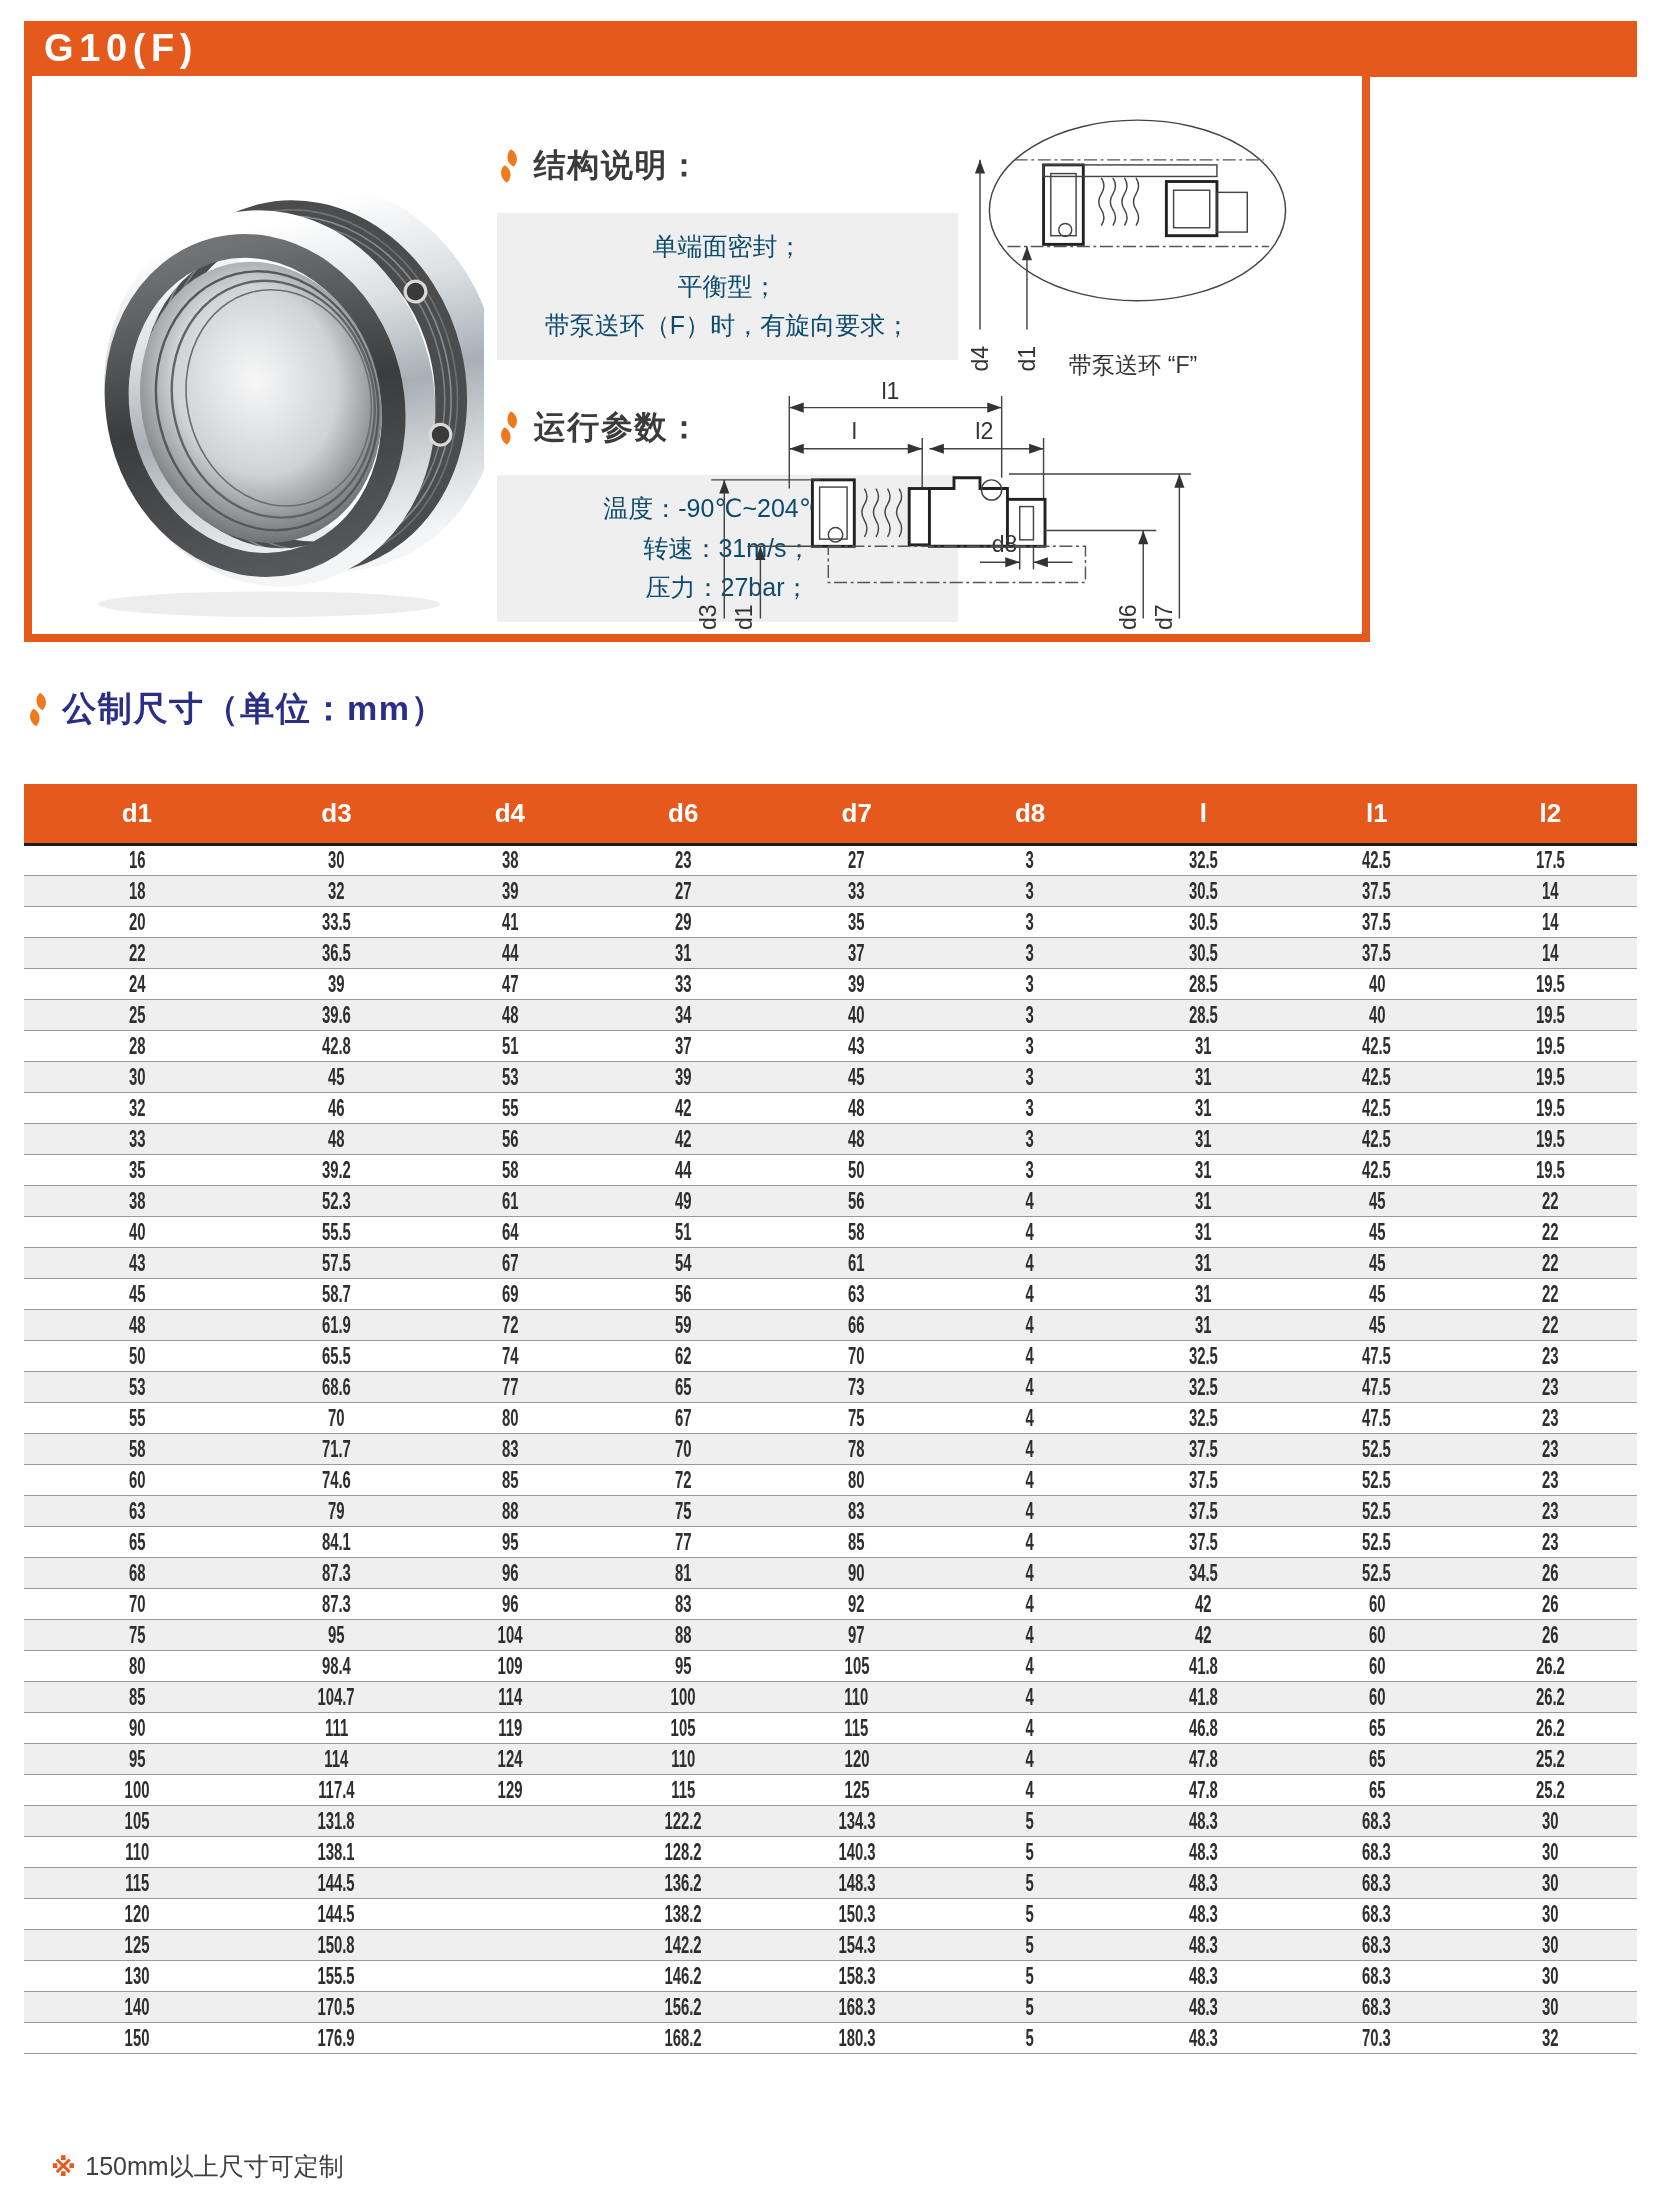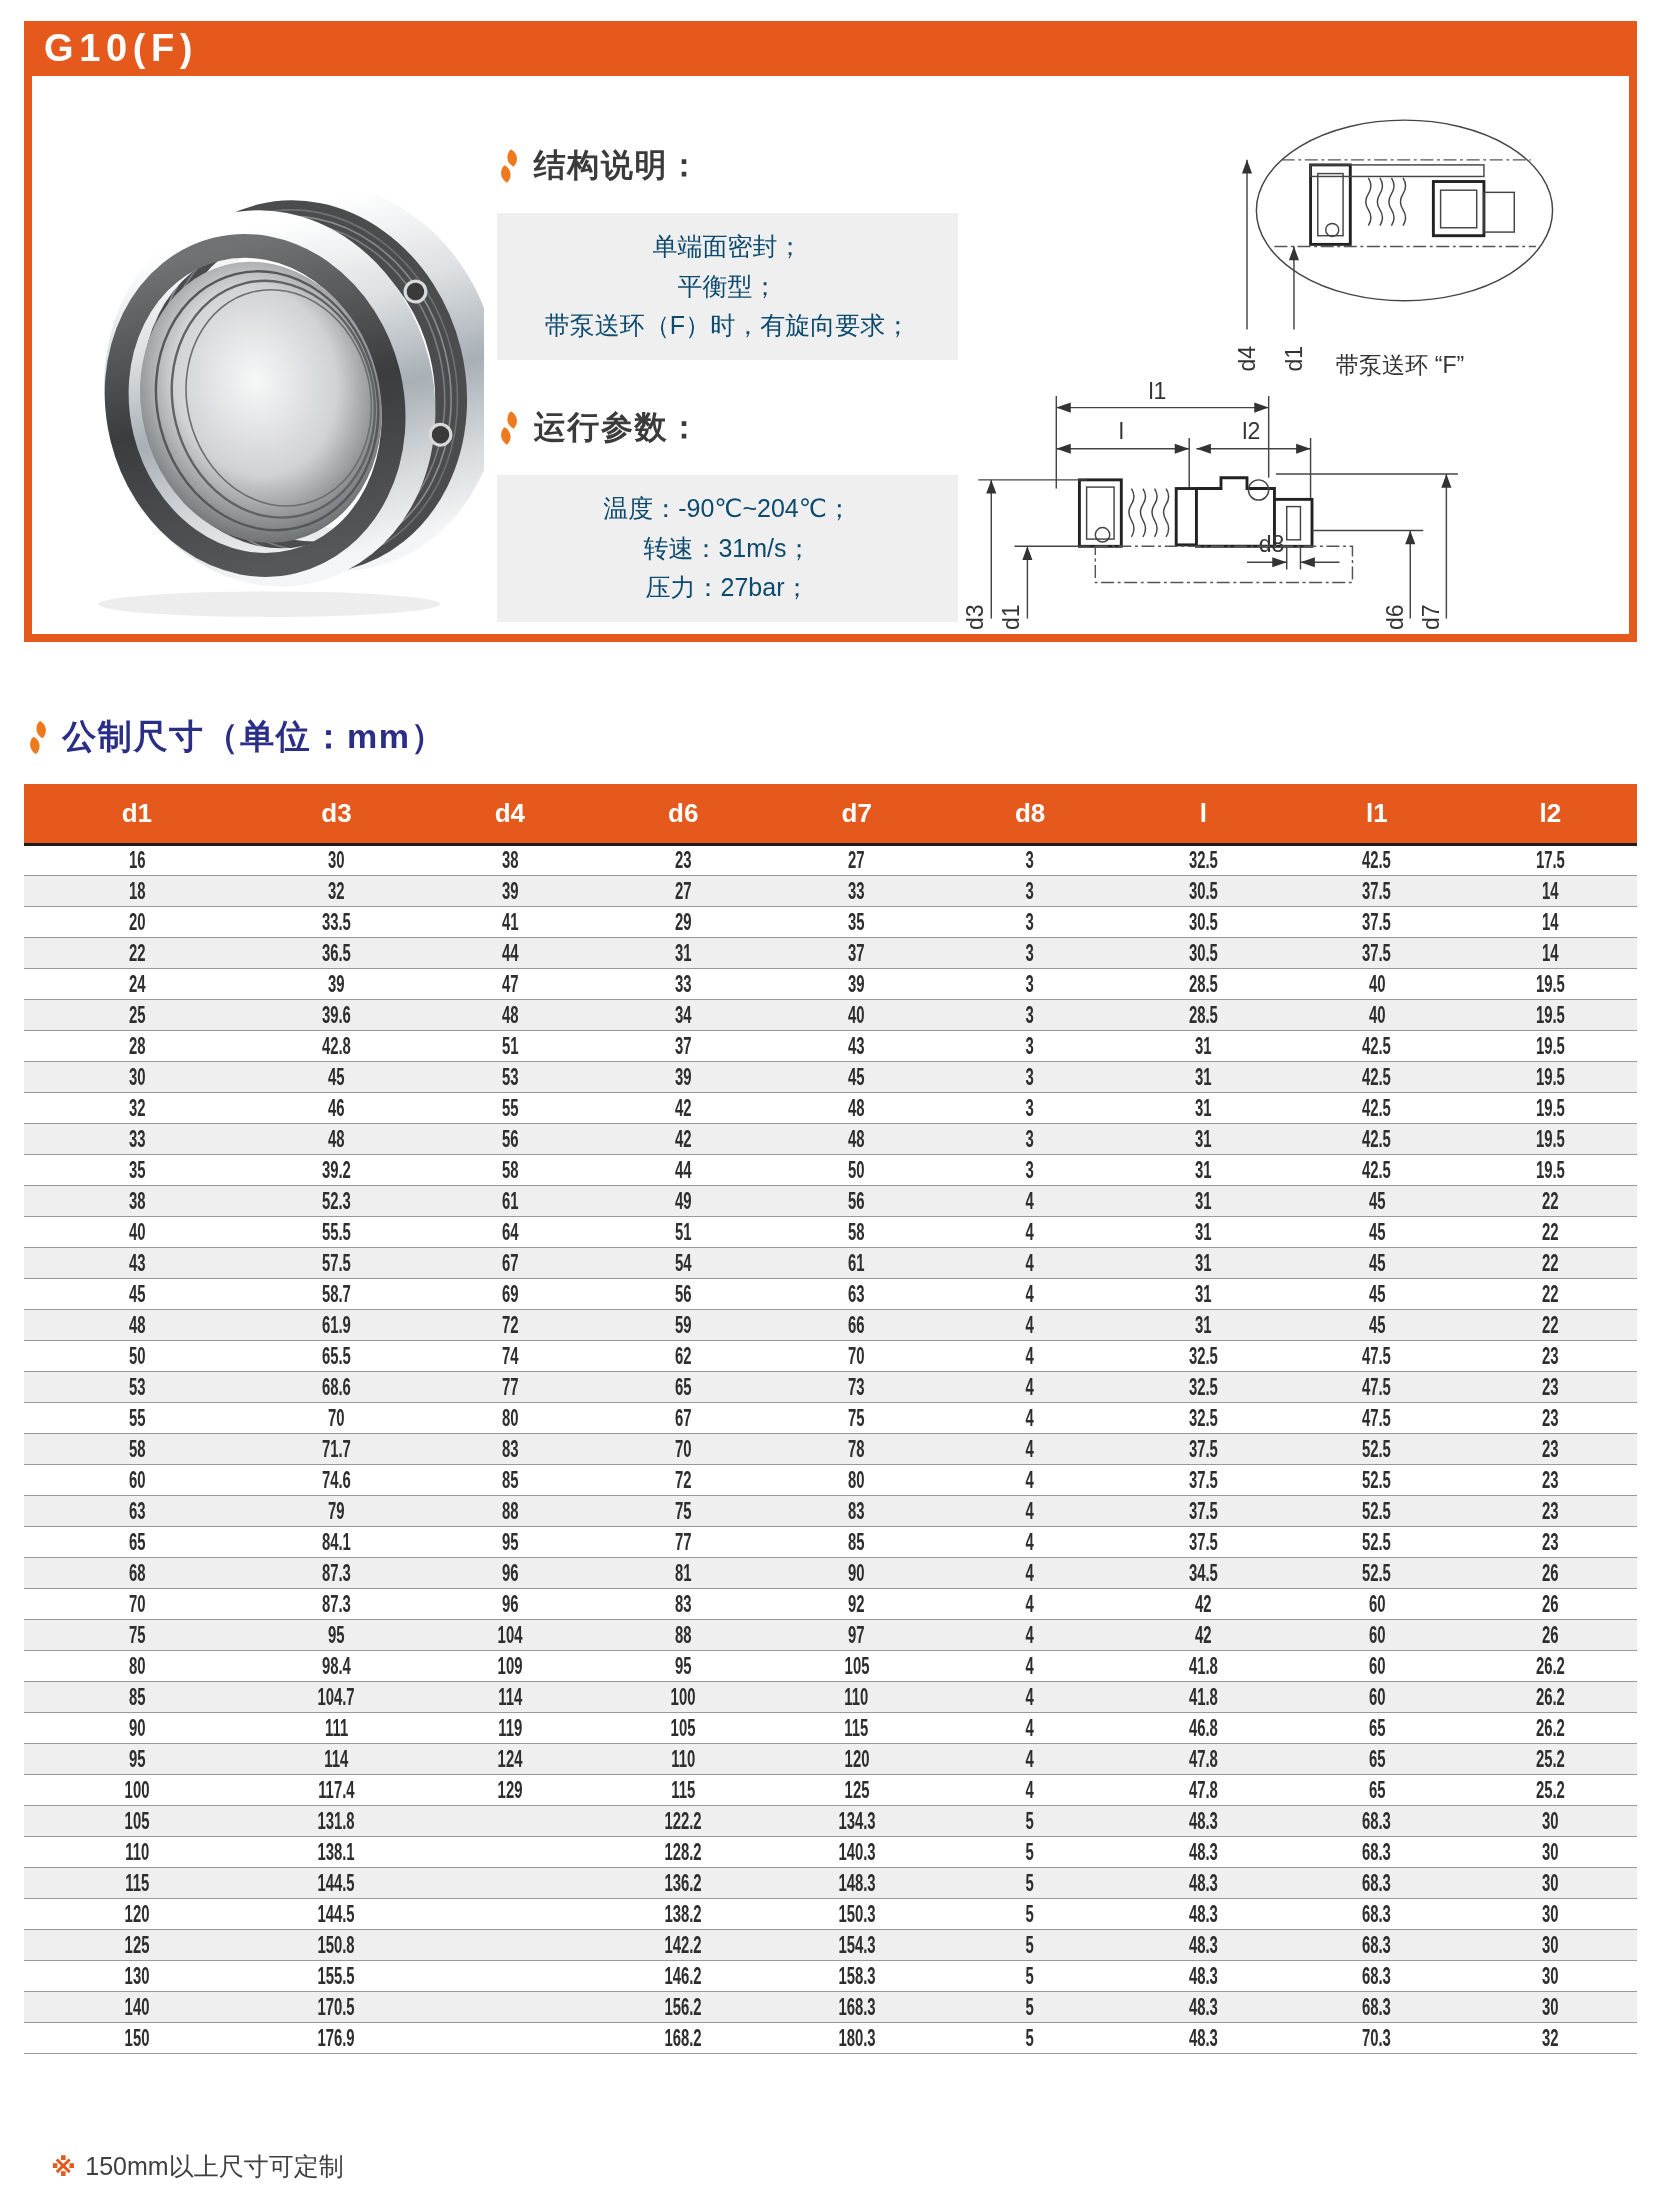--- a/index.html
+++ b/index.html
@@ -9,21 +9,21 @@
   *{margin:0;padding:0;box-sizing:border-box;}
   html,body{width:1668px;height:2205px;background:#ffffff;
     font-family:"Liberation Sans","DejaVu Sans",sans-serif;position:relative;overflow:hidden;}
 
   
   .title-bar{position:absolute;left:24px;top:20.7px;width:1613px;height:56px;
     background:var(--orange);display:flex;align-items:center;padding-left:20px;}
   .title-bar .model{color:#fff;font-size:38px;font-weight:700;letter-spacing:5.6px;}
 
   
-  .content-box{position:absolute;left:24px;top:76px;width:1613px;height:566px;
+  .content-box{position:absolute;left:24px;top:76px;width:1346px;height:566px;
     border-left:8px solid var(--orange);border-right:8px solid var(--orange);
     border-bottom:8px solid var(--orange);background:#fff;}
 
   .photo-wrap{position:absolute;left:38px;top:103px;width:414px;height:455px;}
 
   .info{position:absolute;left:465px;top:68px;width:461px;}
   .section-head{display:flex;align-items:center;gap:12.7px;}
   .section-head .bullet{width:24px;height:40px;flex:0 0 auto;}
   .section-head h2{font-size:32px;font-weight:700;color:#3B3B3B;letter-spacing:1.6px;}
   .panel{background:var(--panel);margin-top:25px;padding:14.3px 20.7px;
@@ -32,21 +32,21 @@
 
   .diagram{position:absolute;right:11px;top:8px;width:716px;height:549px;}
   .diagram svg{width:100%;height:100%;}
   .dline{stroke:#444;stroke-width:2;fill:none;}
   .dthick{stroke:#222;stroke-width:4;fill:#fff;}
   .ddash{stroke:#555;stroke-width:2;fill:none;stroke-dasharray:18 5 4 5;}
   .darrow{fill:#333;}
   .dtext{fill:#333;font-size:32px;font-family:"Liberation Sans",sans-serif;}
 
   
-  .metric-head{position:absolute;left:25.5px;top:686px;display:flex;align-items:center;gap:12.7px;margin-top:28px;}
+  .metric-head{position:absolute;left:25.5px;top:686px;display:flex;align-items:center;gap:12.7px;}
   .metric-head .bullet{width:24px;height:41px;}
   .metric-head h2{font-size:34px;font-weight:700;color:var(--navy);letter-spacing:1.6px;}
 
   table.dims{position:absolute;left:24px;top:784px;width:1613px;
     border-collapse:collapse;table-layout:fixed;}
   table.dims thead th{background:var(--orange);color:#fff;font-size:26px;font-weight:700;
     height:60px;text-align:center;border-bottom:3.2px solid #1C1C1C;}
   table.dims thead th:first-child{width:14%;}
   table.dims tbody td{height:31px;text-align:center;border-bottom:1.6px solid var(--line);
     color:var(--cell);font-size:24px;line-height:1;}

